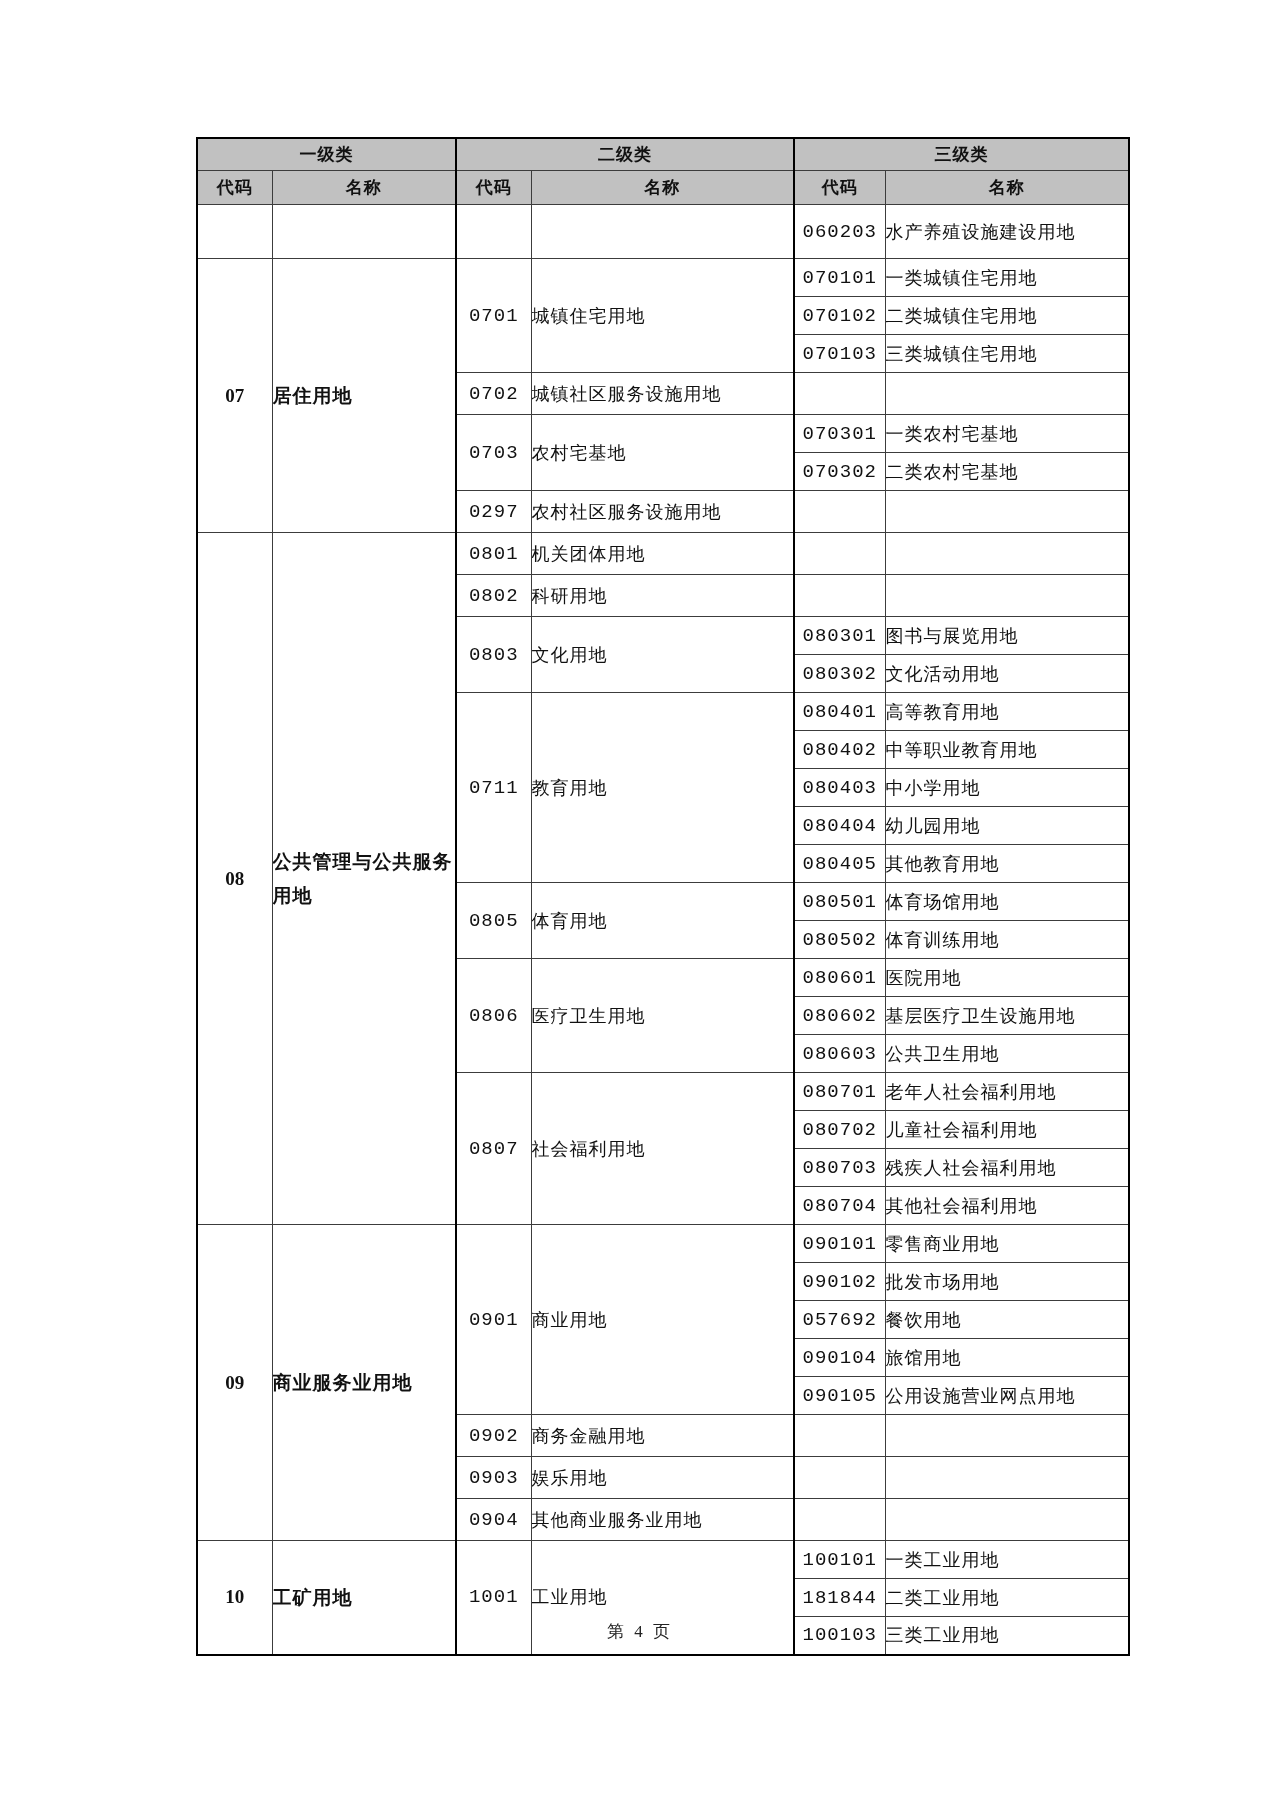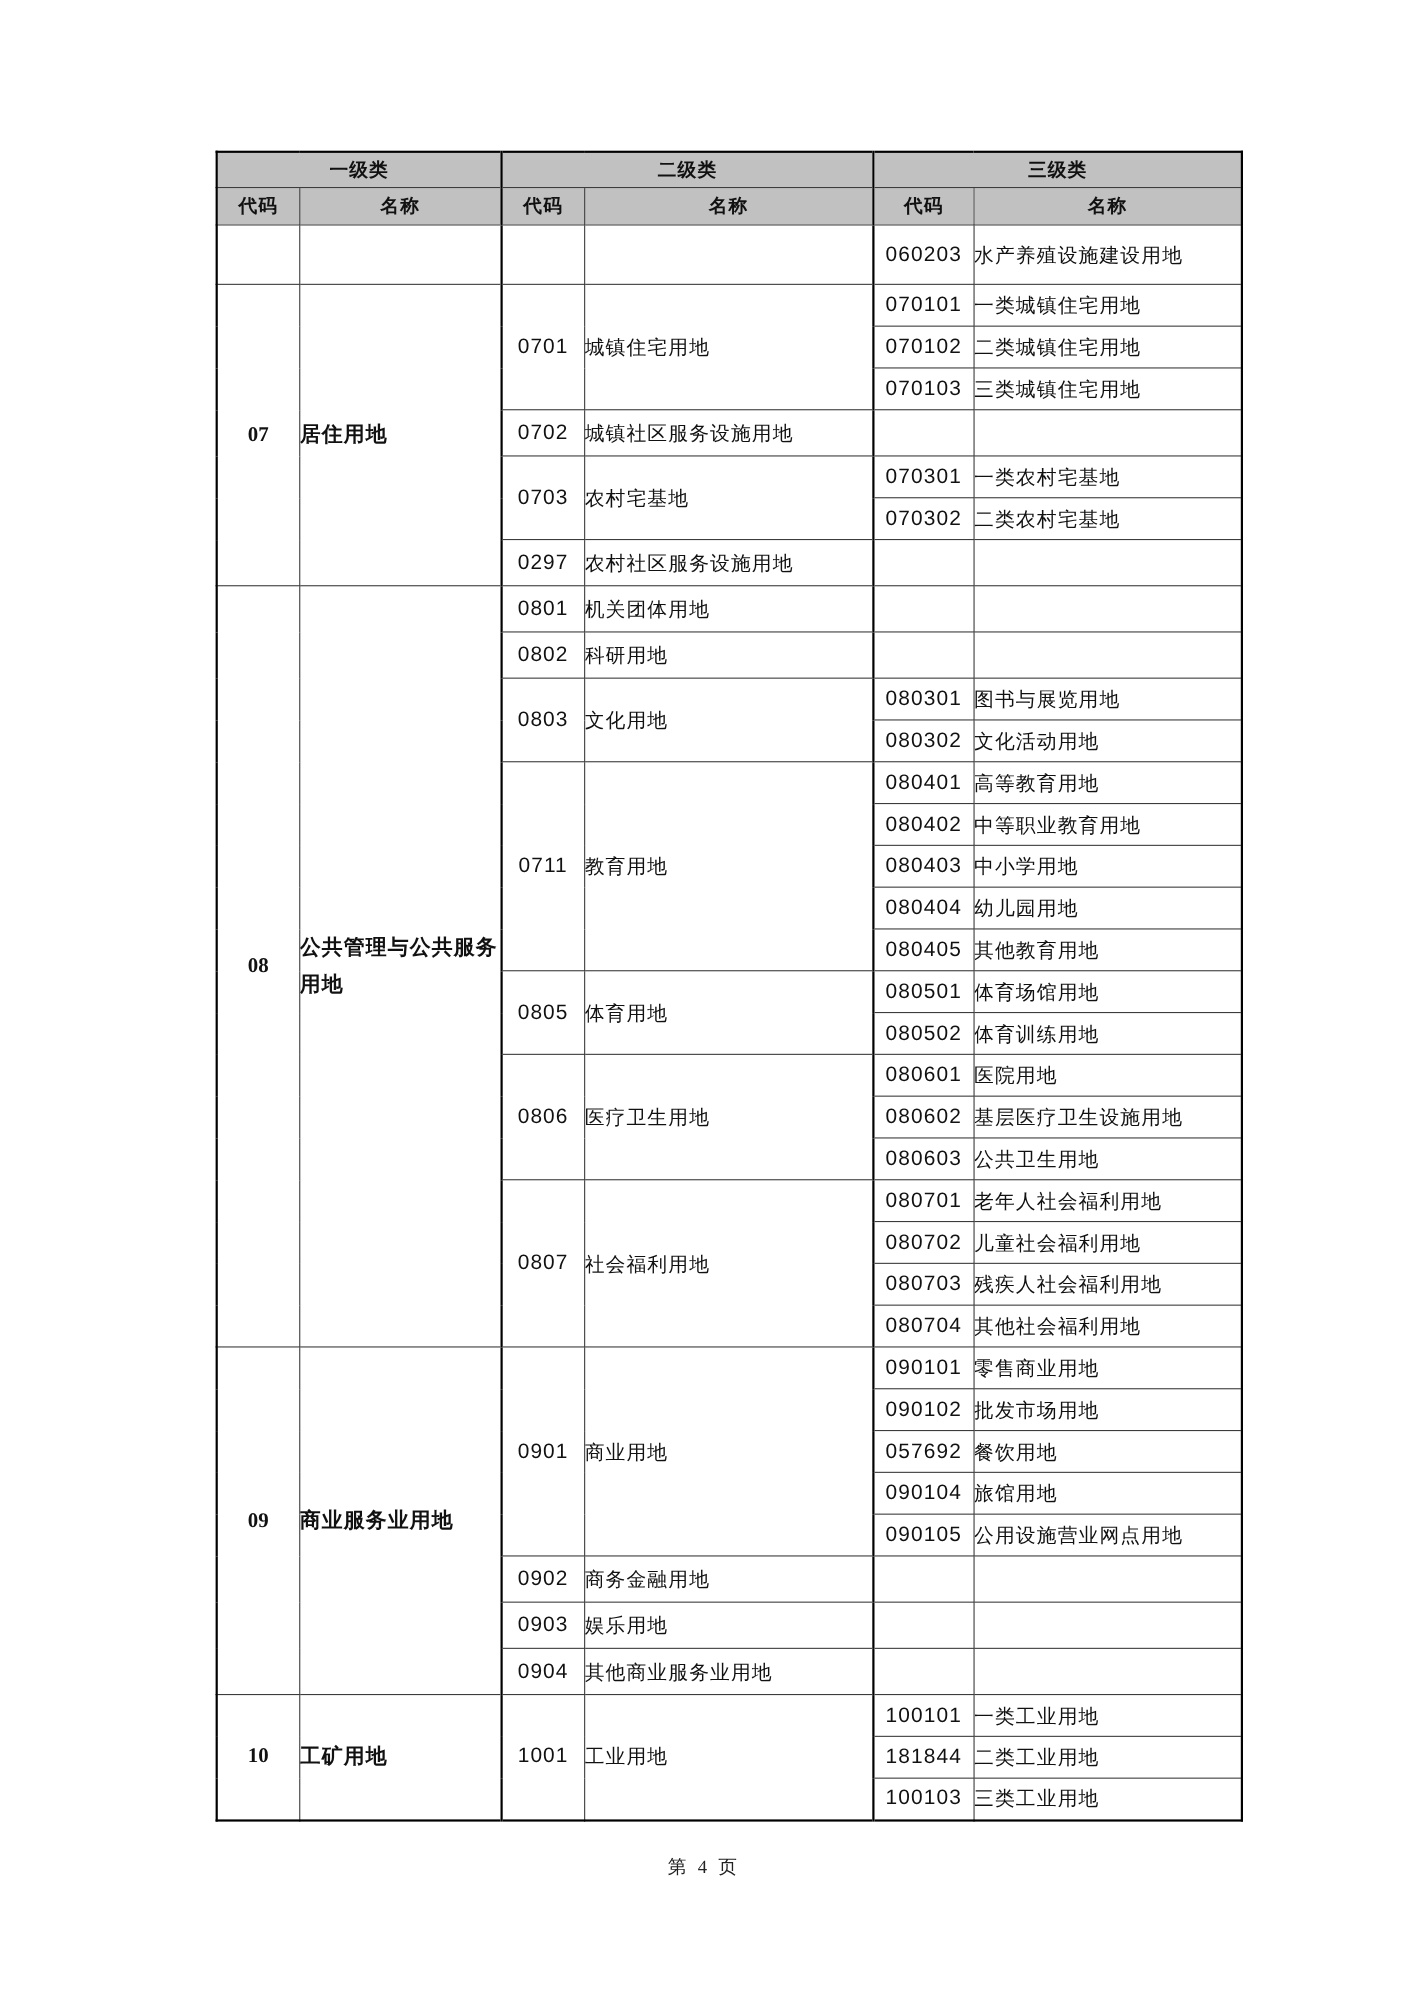--- a/index.html
+++ b/index.html
@@ -41,21 +41,21 @@
   thead tr.hdr-fields th { height:33px; }
 
   tr.row-std    { height:38px; }
   tr.row-single { height:42px; }
   tr.row-tall   { height:54px; }
 
   td.code {
     text-align:center;
     font-size:19px;
     letter-spacing:1px;
-    font-family:Liberation Sans, sans-serif;
+    font-family:Liberation Mono, monospace;
   }
   td.name {
     text-align:left;
     padding-left:13px;
     padding-right:4px;
     font-size:18px;
     letter-spacing:1px;
     font-family:"Liberation Serif", serif;
   }
   td.l1-code {
@@ -71,21 +71,21 @@
     font-family:"Liberation Sans", sans-serif;
     font-weight:bold;
     font-size:19px;
     letter-spacing:1px;
     line-height:1.75;
     margin-left:44px;
   }
 
   .footer {
     position:absolute;
-    top:1686px;
+    top:1620px;
     left:0; width:100%;
     text-align:center;
     font-size:17px;
     letter-spacing:3px;
     font-family:"Liberation Serif", serif;
     color:#222;
   }
 </style>
 </head>
 <body>

